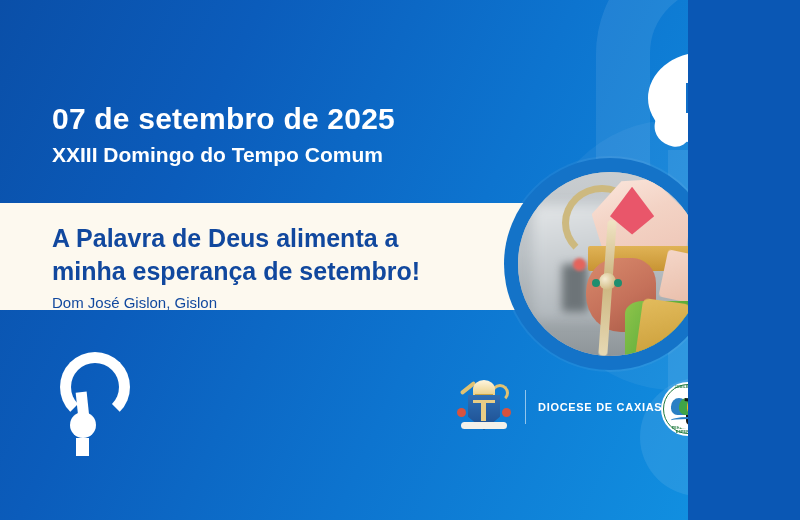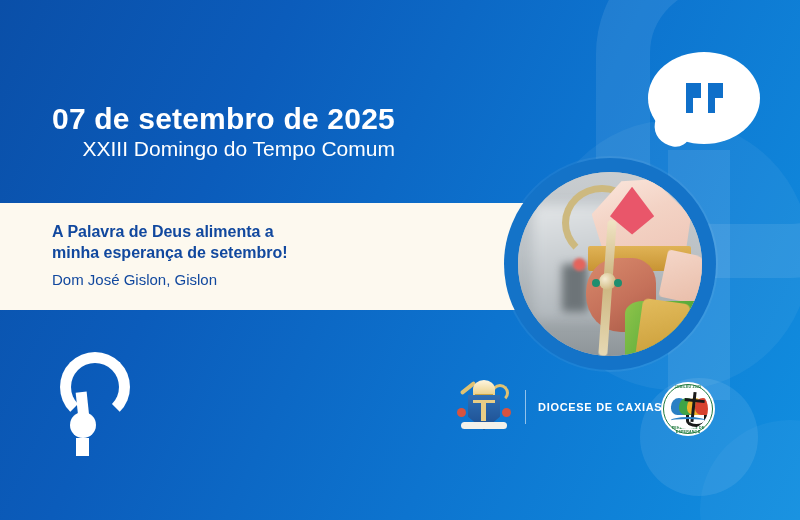--- a/index.html
+++ b/index.html
@@ -2,21 +2,21 @@
 <html><head>
 <meta charset="utf-8">
 <style>
   html,body{margin:0;padding:0;}
   body{
     width:800px;height:520px;overflow:hidden;
     font-family:"Liberation Sans","DejaVu Sans",sans-serif;
     background:#0a57b4;
   }
   .stage{
-    position:relative;width:800px;height:520px;overflow:hidden;
+    position:relative;width:688px;height:520px;overflow:hidden;
     background:linear-gradient(115deg,#0a4fa8 0%,#0b5cbb 28%,#0d74cf 62%,#118fe0 100%);
   }
 
   
   .deco{position:absolute;pointer-events:none;}
   .deco-hook{
     left:596px;top:-66px;width:206px;height:236px;
     border:54px solid rgba(255,255,255,.085);
     border-radius:120px;
   }
@@ -59,32 +59,32 @@
   .qmark i.top{left:0;top:0;width:15px;height:15px;}
   .qmark i.tail{left:0;top:13px;width:7px;height:17px;}
 
   
   .hdr{position:absolute;left:52px;top:102px;}
   .hdr .date{
     font-size:30px;font-weight:700;color:#ffffff;letter-spacing:.2px;
     line-height:1.1;white-space:nowrap;
   }
   .hdr .sunday{
-    margin-top:2px;font-size:21px;font-weight:400;color:#ffffff;
-    line-height:1.15;white-space:nowrap;text-align:right;
+    margin-top:8px;font-size:21px;font-weight:700;color:#ffffff;
+    line-height:1.15;white-space:nowrap;
   }
 
   
   .band{
     position:absolute;left:0;top:203px;width:548px;height:107px;
     background:#fdf9ef;
   }
   .quote{position:absolute;left:52px;top:222px;width:430px;}
   .quote .line{
-    font-size:16px;font-weight:700;color:#11489e;line-height:1.30;
+    font-size:25px;font-weight:700;color:#11489e;line-height:1.30;
     white-space:nowrap;
   }
   .quote .author{
     margin-top:7px;font-size:15px;font-weight:400;color:#11489e;
     white-space:nowrap;
   }
 
   
   .portrait{
     position:absolute;left:504px;top:158px;width:212px;height:212px;

